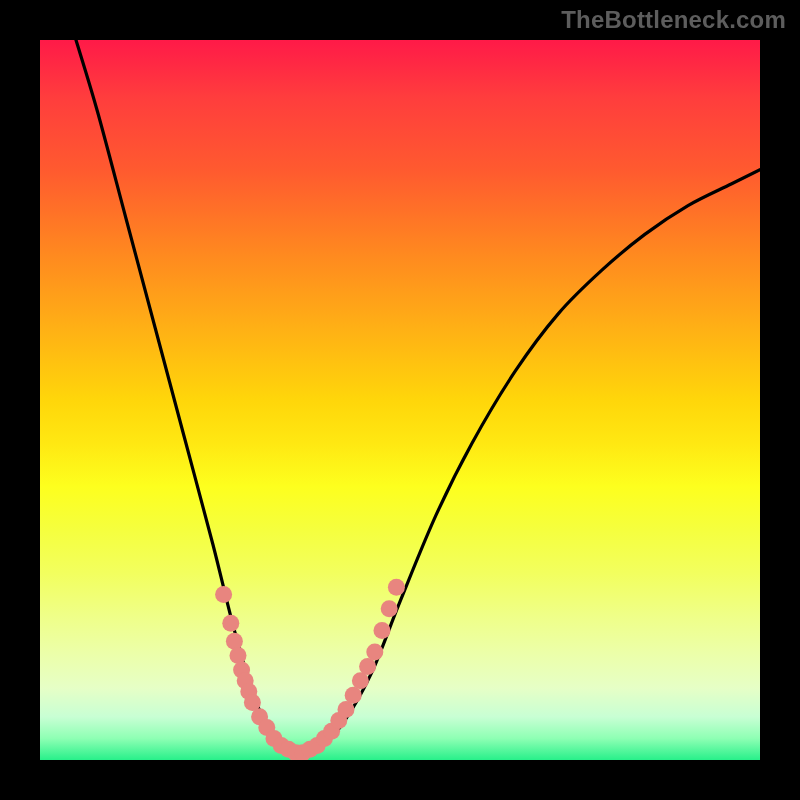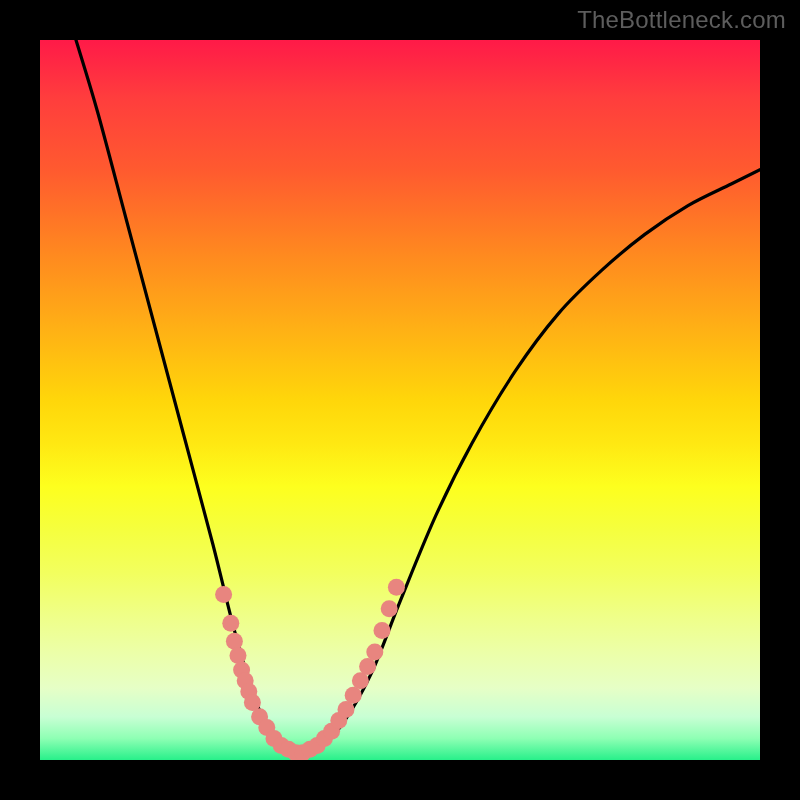--- a/index.html
+++ b/index.html
@@ -40,21 +40,21 @@
       #c8ffd4 94%,
       #8effb4 97%,
       #28f08a 100%);
   }
   .attribution {
     position: absolute;
     top: 6px;
     right: 14px;
     color: #5d5d5d;
     font-size: 24px;
-    font-weight: 400;
+    font-weight: 700;
     letter-spacing: 0.2px;
     z-index: 10;
   }
   svg.overlay {
     position: absolute;
     left: 0;
     top: 0;
     width: 720px;
     height: 720px;
   }

